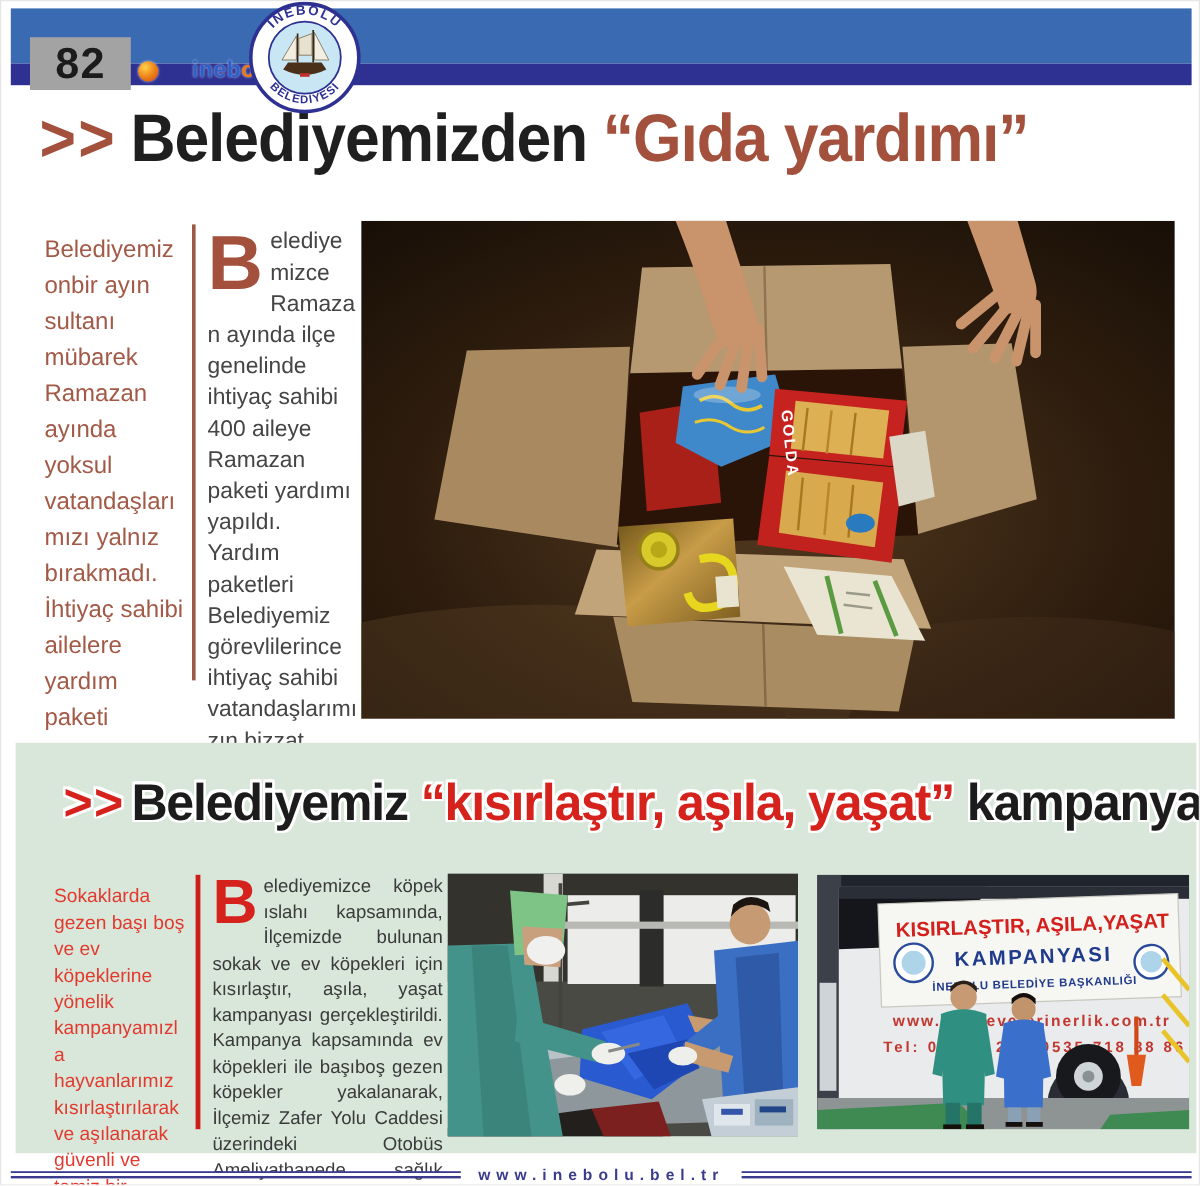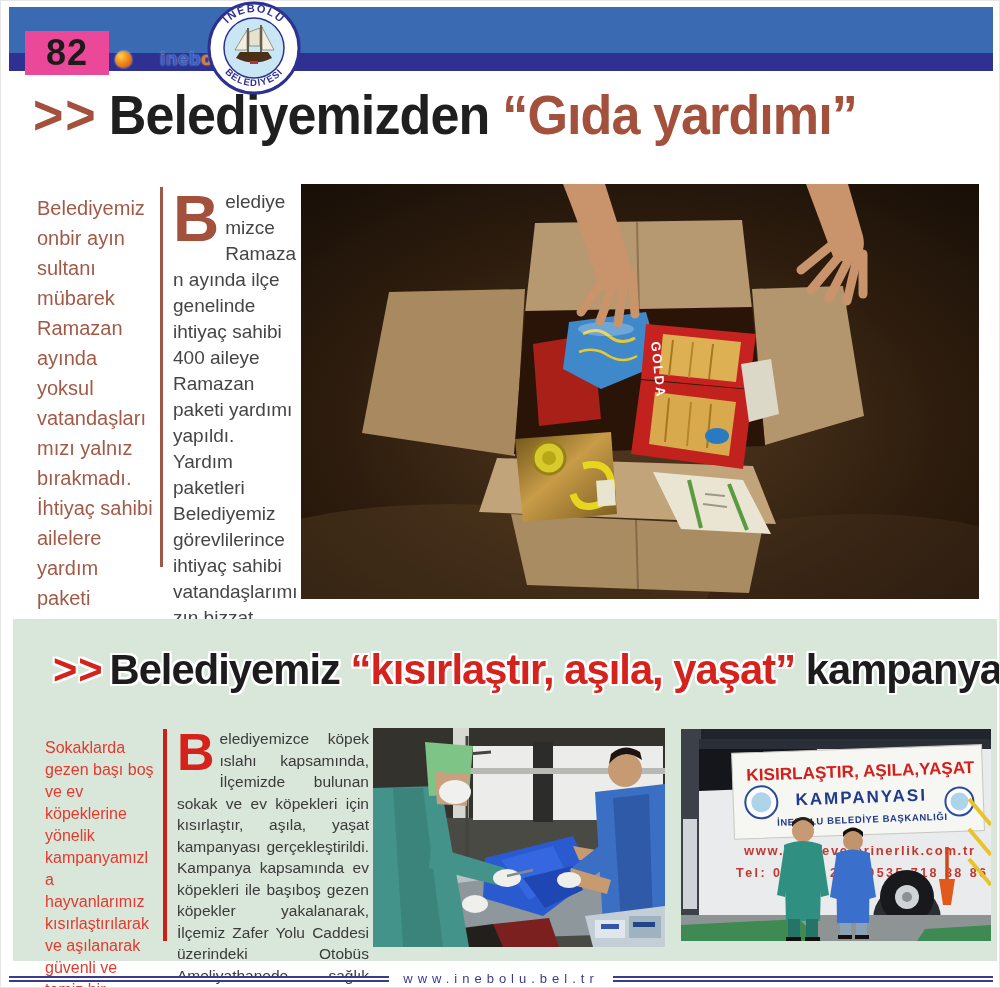--- a/index.html
+++ b/index.html
@@ -5,21 +5,21 @@
   html,body{margin:0;padding:0;background:#ffffff;}
   .page{
     position:relative;width:1000px;height:988px;margin:0 auto;
     background:#ffffff;border:1px solid #e6e6e6;box-sizing:border-box;
     font-family:"Liberation Sans", sans-serif;overflow:hidden;
   }
   
   .hdr-blue{position:absolute;left:8px;top:6px;width:984px;height:46px;background:#3a6ab2;}
   .hdr-navy{position:absolute;left:8px;top:52px;width:984px;height:18px;background:#2e3191;}
   .pagenum{
-    position:absolute;left:24px;top:30px;width:84px;height:44px;background:#ec4899;
+    position:absolute;left:24px;top:30px;width:84px;height:44px;background:#a3a3a3;
     display:flex;align-items:center;justify-content:center;
     font-size:36px;font-weight:bold;color:#1b1b1b;letter-spacing:1px;
     transform-origin:center;z-index:4;
   }
   .wordmark{position:absolute;left:114px;top:46px;height:24px;display:flex;align-items:center;z-index:5;}
   .wm-ball{width:17px;height:17px;border-radius:50%;
     background:radial-gradient(circle at 35% 30%, #ffd24a 0%, #f08a1e 45%, #d2430c 100%);
     margin-right:3px;box-shadow:0 0 2px rgba(255,255,255,.8);}
   .wm-txt{font-size:19px;font-weight:bold;letter-spacing:.5px;color:#2a60c8;
     text-shadow:0 0 2px rgba(255,255,255,.75);margin-left:25px;}
@@ -65,21 +65,21 @@
   .col2{
     position:absolute;left:176px;top:727px;width:192px;
     font-size:15.5px;line-height:21.5px;color:#3a3a3a;text-align:justify;
   }
   .photo-surgery{position:absolute;left:372px;top:727px;width:292px;height:219px;}
   .photo-bus{position:absolute;left:680px;top:728px;width:310px;height:212px;}
   
   .footer{position:absolute;left:8px;top:970px;width:984px;display:flex;align-items:center;gap:14px;}
   .f-rule{flex:1;height:6px;
     background:linear-gradient(#3b3b8e 0 30%, #ffffff 30% 70%, #3b3b8e 70% 100%);}
-  .f-url{font-size:13px;font-weight:normal;color:#3b3b8e;letter-spacing:5px;}
+  .f-url{font-size:13px;font-weight:bold;color:#3b3b8e;letter-spacing:5px;}
   svg text{font-family:"Liberation Sans", sans-serif;}
 </style>
 </head>
 <body>
 
 <div class="page">
 
   <div class="hdr-blue"></div>
   <div class="hdr-navy"></div>
   <div class="pagenum">82</div>

